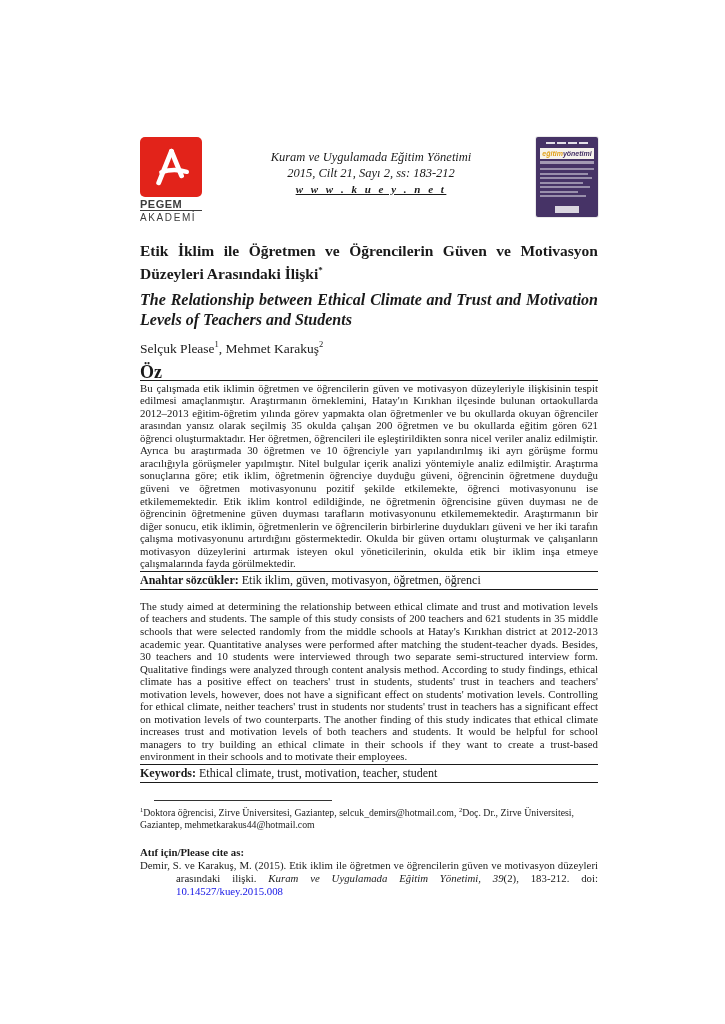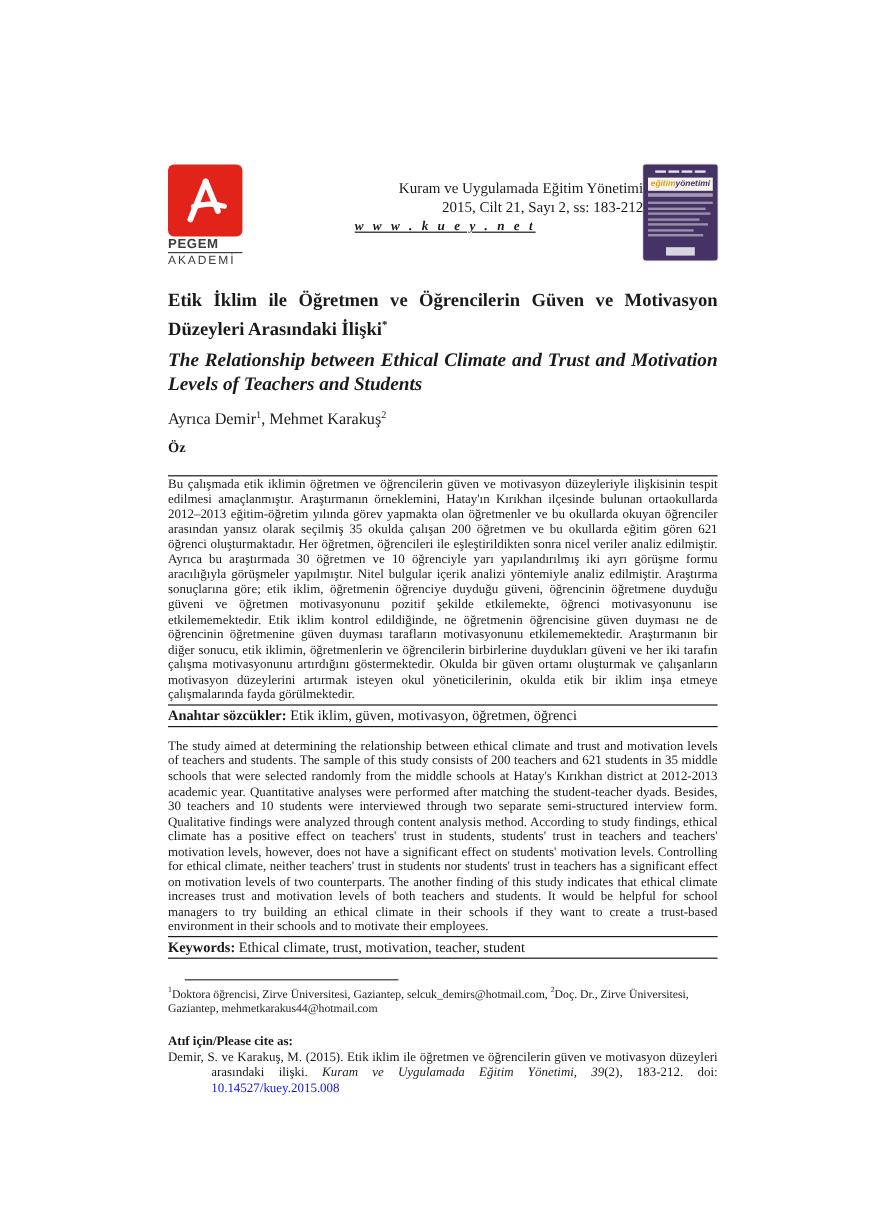--- a/index.html
+++ b/index.html
@@ -20,21 +20,21 @@
   }
   .logo-name {
     font-family: "Liberation Sans", sans-serif; font-weight: 600;
     font-size: 11px; letter-spacing: 0.5px; color: #3c3c3c; margin-top: 1px;
   }
   .logo-sub {
     font-family: "Liberation Sans", sans-serif; font-size: 10px; letter-spacing: 1.6px;
     color: #3c3c3c; border-top: 1.3px solid #3c3c3c; width: 62px; margin-top: 0px; padding-top: 1px;
   }
   .header-center { flex: 1 1 auto; text-align: center; padding-top: 12px; }
-  .header-center .jline { font-size: 12.5px; line-height: 16px; text-align: right; }
+  .header-center .jline { font-style: italic; font-size: 12.5px; line-height: 16px; }
   .header-center .jline-url { font-style: italic; font-weight: bold; font-size: 11px; letter-spacing: 2.5px; margin-top: 2px; text-decoration: underline; }
 
   .cover-thumb {
     flex: 0 0 62px; width: 62px; height: 80px; background: var(--cover-purple, #463366);
     border-radius: 2px; padding: 5px 4px 4px 4px; display: flex; flex-direction: column;
     box-shadow: 0 0 0 1px rgba(0,0,0,0.08);
   }
   .cover-toprow { display: flex; gap: 2px; justify-content: center; }
   .cover-toprow .tick { width: 9px; height: 2px; background: rgba(255,255,255,0.85); }
   .cover-band {
@@ -56,22 +56,22 @@
   }
   .title-tr sup { font-size: 9px; }
   .title-en {
     margin-top: 7px; font-style: italic; font-size: 16px; line-height: 20px; text-align: justify;
   }
   .authors { margin-top: 9px; font-size: 13.5px; }
   .authors sup { font-size: 8.5px; }
 
   
   .sec-heading {
-    margin-top: 8px; font-weight: bold; font-size: 12px; line-height: 15px;
-    border-bottom: 1.2px solid #1a1a1a; padding-bottom: 15px;
+    margin-top: 8px; font-weight: bold; font-size: 18px; line-height: 15px;
+    border-bottom: 1.2px solid #1a1a1a; padding-bottom: 0;
   }
   .sec-body {
     font-size: 10.8px; line-height: 12.55px; text-align: justify;
     border-bottom: 1.2px solid #1a1a1a; padding: 1px 0 1px 0;
   }
   .kw-row {
     font-size: 12px; line-height: 15px; border-bottom: 1.2px solid #1a1a1a; padding: 1px 0;
   }
   .kw-row .kw-label { font-weight: bold; }
   .received-row {
@@ -138,21 +138,21 @@
         <div class="ln" style="width:85%"></div>
       </div>
       <div class="cover-btnbox"></div>
     </div>
   </div>
 
   <h1 class="title-tr"><span>Etik İklim ile Öğretmen ve Öğrencilerin Güven ve Motivasyon Düzeyleri Arasındaki İlişki</span><sup>*</sup></h1>
 
   <h2 class="title-en">The Relationship between Ethical Climate and Trust and Motivation Levels of Teachers and Students</h2>
 
-  <div class="authors"><span>Ayrıca Demir</span><sup>1</sup><span>, </span><span>Mehmet Karakuş</span><sup>2</sup></div>
+  <div class="authors"><span>Selçuk Please</span><sup>1</sup><span>, </span><span>Mehmet Karakuş</span><sup>2</sup></div>
 
   <div class="sec-heading">Öz</div>
   <div class="sec-body">Bu çalışmada etik iklimin öğretmen ve öğrencilerin güven ve motivasyon düzeyleriyle ilişkisinin tespit edilmesi amaçlanmıştır. Araştırmanın örneklemini, Hatay'ın Kırıkhan ilçesinde bulunan ortaokullarda 2012–2013 eğitim-öğretim yılında görev yapmakta olan öğretmenler ve bu okullarda okuyan öğrenciler arasından yansız olarak seçilmiş 35 okulda çalışan 200 öğretmen ve bu okullarda eğitim gören 621 öğrenci oluşturmaktadır. Her öğretmen, öğrencileri ile eşleştirildikten sonra nicel veriler analiz edilmiştir. Ayrıca bu araştırmada 30 öğretmen ve 10 öğrenciyle yarı yapılandırılmış iki ayrı görüşme formu aracılığıyla görüşmeler yapılmıştır. Nitel bulgular içerik analizi yöntemiyle analiz edilmiştir. Araştırma sonuçlarına göre; etik iklim, öğretmenin öğrenciye duyduğu güveni, öğrencinin öğretmene duyduğu güveni ve öğretmen motivasyonunu pozitif şekilde etkilemekte, öğrenci motivasyonunu ise etkilememektedir. Etik iklim kontrol edildiğinde, ne öğretmenin öğrencisine güven duyması ne de öğrencinin öğretmenine güven duyması tarafların motivasyonunu etkilememektedir. Araştırmanın bir diğer sonucu, etik iklimin, öğretmenlerin ve öğrencilerin birbirlerine duydukları güveni ve her iki tarafın çalışma motivasyonunu artırdığını göstermektedir. Okulda bir güven ortamı oluşturmak ve çalışanların motivasyon düzeylerini artırmak isteyen okul yöneticilerinin, okulda etik bir iklim inşa etmeye çalışmalarında fayda görülmektedir.</div>
   <div class="kw-row"><span class="kw-label">Anahtar sözcükler:</span><span> Etik iklim, güven, motivasyon, öğretmen, öğrenci</span></div>
 
   <div class="gap-8"></div>
 
   <div class="sec-body">The study aimed at determining the relationship between ethical climate and trust and motivation levels of teachers and students. The sample of this study consists of 200 teachers and 621 students in 35 middle schools that were selected randomly from the middle schools at Hatay's Kırıkhan district at 2012-2013 academic year. Quantitative analyses were performed after matching the student-teacher dyads. Besides, 30 teachers and 10 students were interviewed through two separate semi-structured interview form. Qualitative findings were analyzed through content analysis method. According to study findings, ethical climate has a positive effect on teachers' trust in students, students' trust in teachers and teachers' motivation levels, however, does not have a significant effect on students' motivation levels. Controlling for ethical climate, neither teachers' trust in students nor students' trust in teachers has a significant effect on motivation levels of two counterparts. The another finding of this study indicates that ethical climate increases trust and motivation levels of both teachers and students. It would be helpful for school managers to try building an ethical climate in their schools if they want to create a trust-based environment in their schools and to motivate their employees.</div>
   <div class="kw-row"><span class="kw-label">Keywords:</span><span> Ethical climate, trust, motivation, teacher, student</span></div>
 

